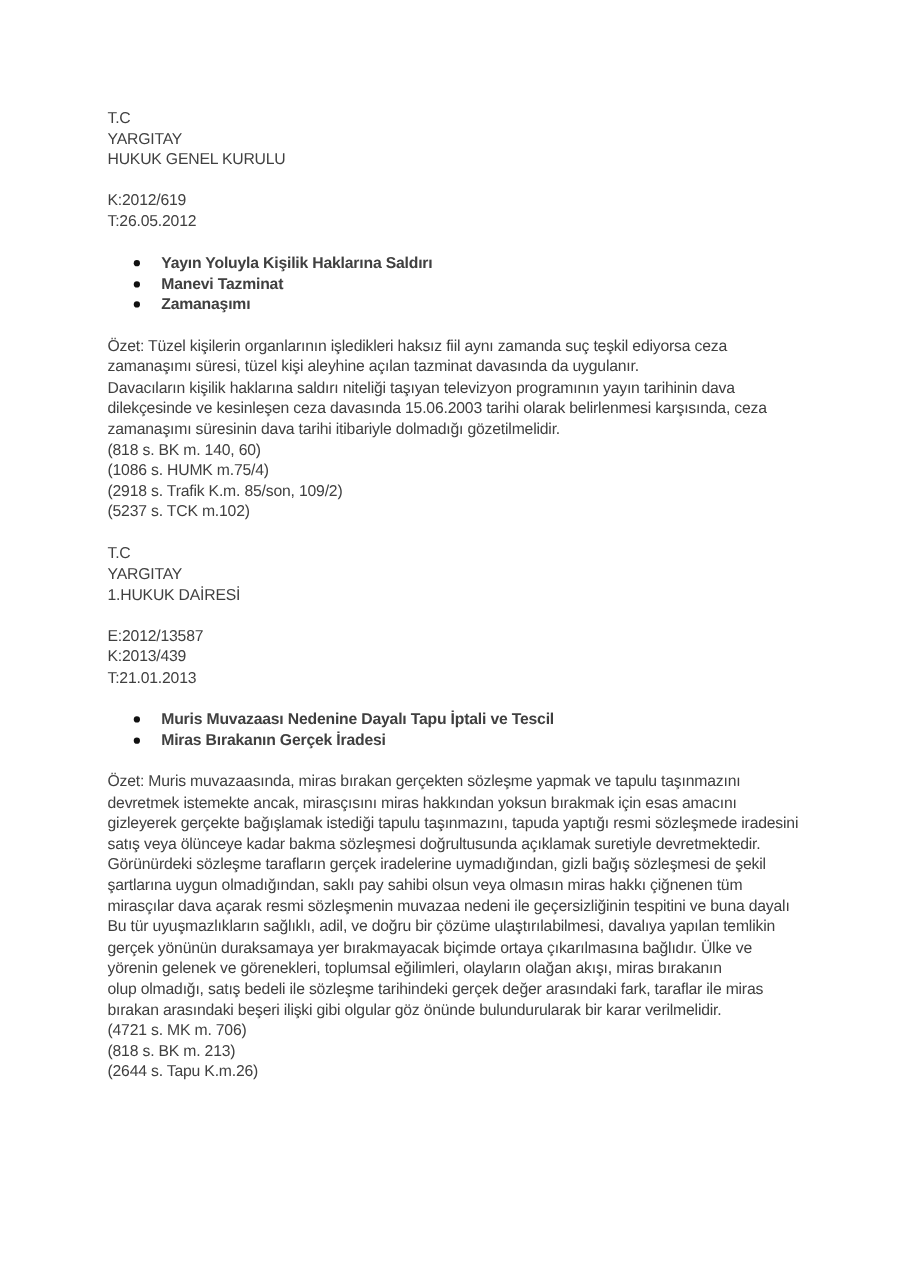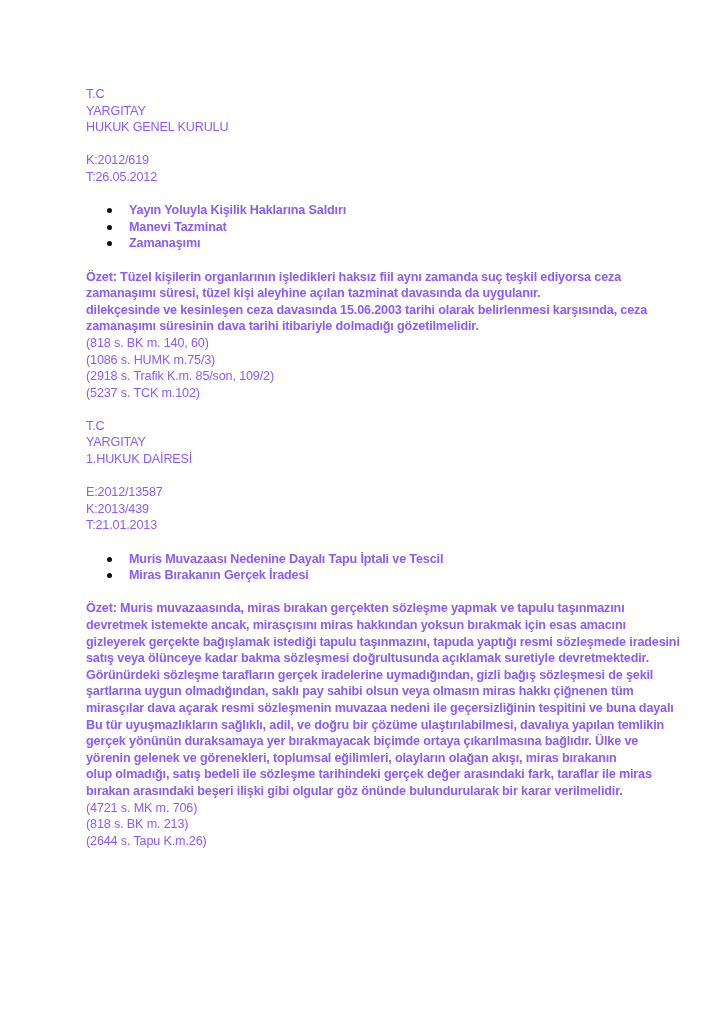--- a/index.html
+++ b/index.html
@@ -1,31 +1,31 @@
 <!DOCTYPE html>
 <html><head>
 <meta charset="utf-8">
 <style>
   html, body { margin: 0; padding: 0; background: #ffffff; }
   body { width: 725px; height: 1024px; overflow: hidden; position: relative; }
   .page {
     position: absolute; left: 86px; top: 86px; width: 590px;
     font-family: "Liberation Sans", sans-serif;
-    font-size: 12.6px; line-height: 16.6px; color: #8b5cf6;
+    font-size: 12.6px; line-height: 16.6px; color: #404040;
     letter-spacing: -0.15px;
   }
   .line { display: block; white-space: nowrap; }
   .gap { height: 16.6px; }
   ul.bullets { list-style: none; margin: 0; padding: 0; }
   ul.bullets li { position: relative; padding-left: 43px; white-space: nowrap; font-weight: bold; }
   ul.bullets li .dot {
     position: absolute; left: 21px; top: 6px; width: 5px; height: 5px;
     background: #111; border-radius: 50%;
   }
-  .para { white-space: nowrap; font-weight: bold; }
+  .para { white-space: nowrap; }
 </style>
 </head>
 <body>
 
 <div class="page">
 
   <section>
     <div>
       <span class="line">T.C</span>
       <span class="line">YARGITAY</span>
@@ -39,26 +39,27 @@
     <div class="gap"></div>
     <ul class="bullets">
       <li><span class="dot"></span><span>Yayın Yoluyla Kişilik Haklarına Saldırı</span></li>
       <li><span class="dot"></span><span>Manevi Tazminat</span></li>
       <li><span class="dot"></span><span>Zamanaşımı</span></li>
     </ul>
     <div class="gap"></div>
     <div class="para">
       <span class="line">Özet: Tüzel kişilerin organlarının işledikleri haksız fiil aynı zamanda suç teşkil ediyorsa ceza</span>
       <span class="line">zamanaşımı süresi, tüzel kişi aleyhine açılan tazminat davasında da uygulanır.</span>
+      <span class="line">Davacıların kişilik haklarına saldırı niteliği taşıyan televizyon programının yayın tarihinin dava</span>
       <span class="line">dilekçesinde ve kesinleşen ceza davasında 15.06.2003 tarihi olarak belirlenmesi karşısında, ceza</span>
       <span class="line">zamanaşımı süresinin dava tarihi itibariyle dolmadığı gözetilmelidir.</span>
     </div>
     <div>
       <span class="line">(818 s. BK m. 140, 60)</span>
-      <span class="line">(1086 s. HUMK m.75/3)</span>
+      <span class="line">(1086 s. HUMK m.75/4)</span>
       <span class="line">(2918 s. Trafik K.m. 85/son, 109/2)</span>
       <span class="line">(5237 s. TCK m.102)</span>
     </div>
   </section>
 
   <div class="gap"></div>
 
   <section>
     <div>
       <span class="line">T.C</span>

